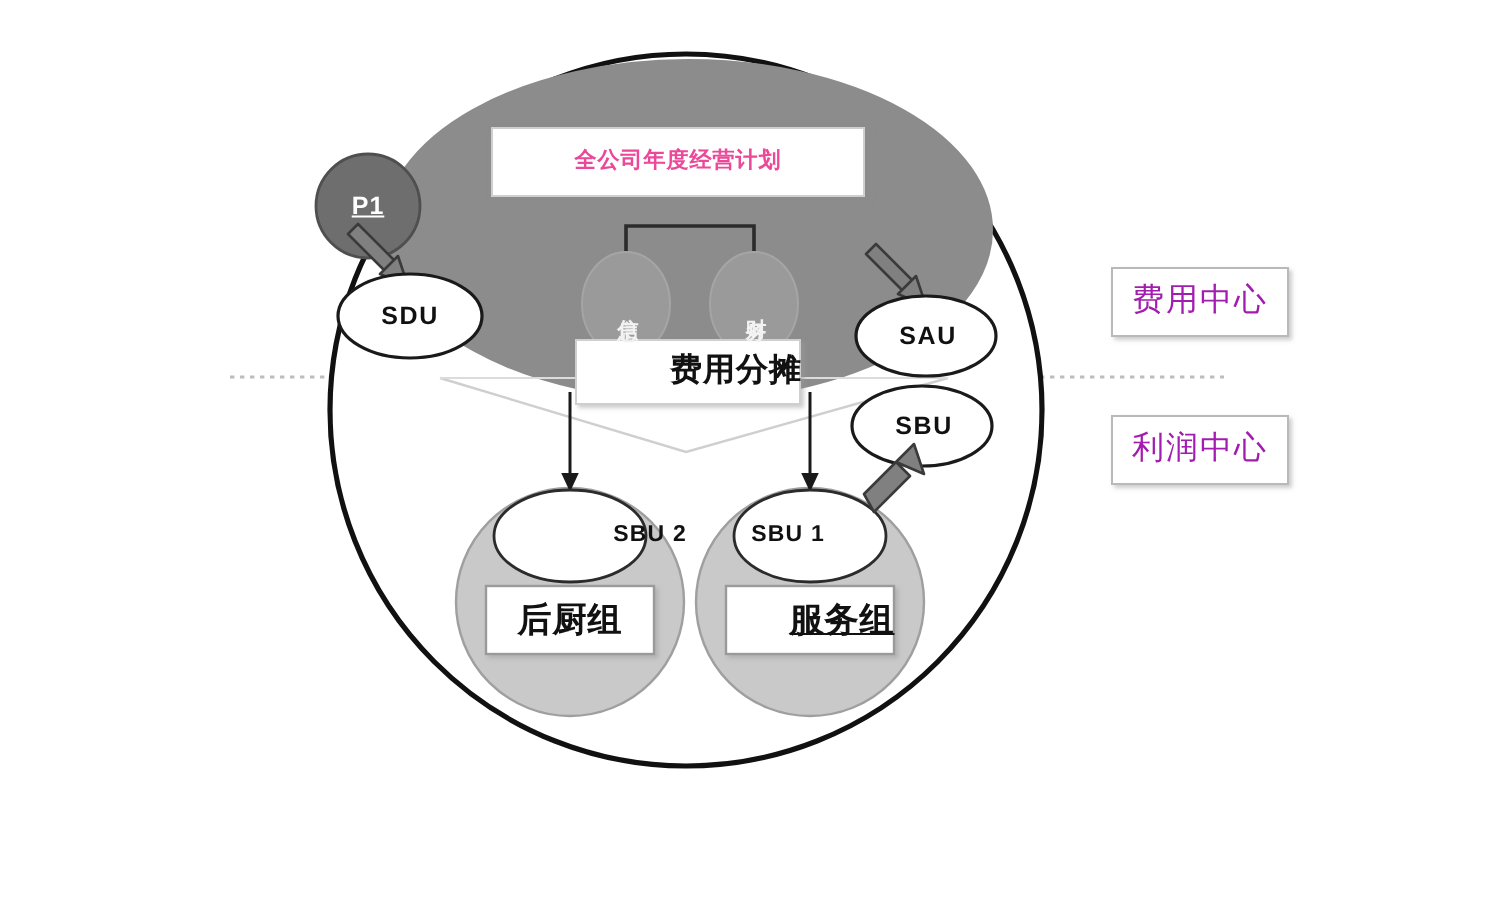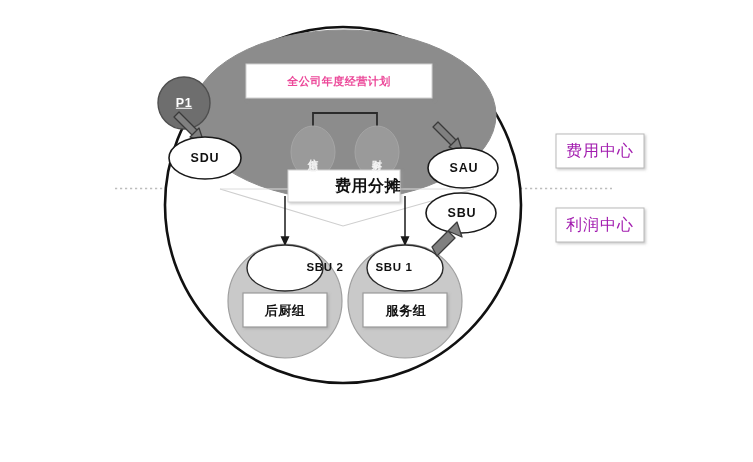--- a/index.html
+++ b/index.html
@@ -45,21 +45,21 @@
     color: #ec4899;
   }
   .alloc-box-text {
     font-size: 16px;
     font-weight: 700;
     letter-spacing: 0.5px;
     color: #111111;
     margin-left: 24px;
   }
   .group-box-text {
-    font-size: 13px;
+    font-size: 17px;
     font-weight: 700;
     letter-spacing: 0.5px;
     color: #111111;
   }
   .sbu-text {
     font-size: 11.5px;
     font-weight: 700;
     letter-spacing: 0.6px;
     color: #111111;
   }
@@ -173,19 +173,19 @@
   <div class="lbl lbl-center p1-text" style="left:184px; top:103px;text-decoration:underline;">P1</div>
 
   <div class="lbl lbl-center unit-text" style="left:205px; top:158px;text-align:right;">SDU</div>
   <div class="lbl lbl-center unit-text" style="left:464px; top:168px;">SAU</div>
   <div class="lbl lbl-center unit-text" style="left:462px; top:213px;text-align:center;">SBU</div>
 
   <div class="lbl lbl-center sbu-text" style="left:285px; top:268px;margin-left:40px;">SBU 2</div>
   <div class="lbl lbl-center sbu-text" style="left:382px; top:268px;padding-left:24px;">SBU 1</div>
 
   <div class="lbl lbl-center group-box-text" style="left:285px; top:310px;">后厨组</div>
-  <div class="lbl lbl-center group-box-text" style="left:406px; top:310px;">服务组</div>
+  <div class="lbl lbl-center group-box-text" style="left:421px; top:310px;text-decoration:underline;">服务组</div>
 
   <div class="lbl lbl-center center-box-text" style="left:600px; top:151px;">费用中心</div>
   <div class="lbl lbl-center center-box-text" style="left:600px; top:225px;">利润中心</div>
 
 
 </div>
 
 </body></html>

